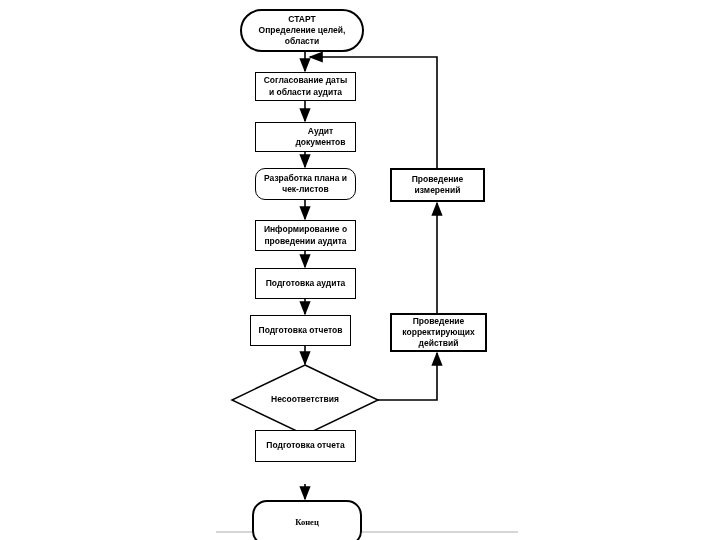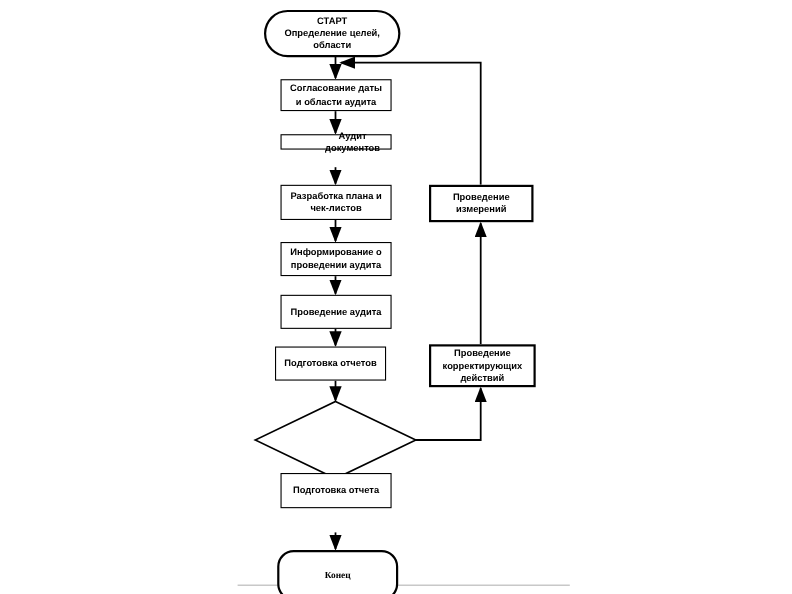--- a/index.html
+++ b/index.html
@@ -66,32 +66,33 @@
     <line x1="216" y1="532" x2="518" y2="532" stroke-width="1.5" stroke="#c8c8c8"></line>
   </svg>
 
   <div class="node terminator" style="left:240px; top:9px; width:124px; height:43px;">СТАРТ
 Определение целей,
 области</div>
 
   <div class="node box" style="left:255px; top:72px; width:101px; height:29px;">Согласование даты
 и области аудита</div>
 
-  <div class="node box" style="left:255px; top:122px; width:101px; height:14px;padding-left:30px;">Аудит документов</div>
+  <div class="node box" style="left:255px; top:122px; width:101px; height:30px;padding-left:30px;">Аудит документов</div>
 
-  <div class="node box" style="left:255px; top:168px; width:101px; height:32px;">Разработка плана и
+  <div class="node box" style="left:255px; top:168px; width:101px; height:32px;border-radius:10px;">Разработка плана и
 чек-листов</div>
 
   <div class="node box" style="left:255px; top:220px; width:101px; height:31px;text-align:center;">Информирование о
 проведении аудита</div>
 
-  <div class="node box" style="left:255px; top:268px; width:101px; height:31px;">Проведение аудита</div>
+  <div class="node box" style="left:255px; top:268px; width:101px; height:31px;">Подготовка аудита</div>
 
   <div class="node box" style="left:250px; top:315px; width:101px; height:31px;">Подготовка отчетов</div>
 
+  <div class="node decision-label" style="left:240px; top:391px; width:130px; height:18px;">Несоответствия</div>
 
   <div class="node box-thick" style="left:390px; top:168px; width:95px; height:34px;">Проведение
 измерений</div>
 
   <div class="node box-thick" style="left:390px; top:313px; width:97px; height:39px;">Проведение
 корректирующих
 действий</div>
 
   <div class="node box" style="left:255px; top:430px; width:101px; height:32px;">Подготовка отчета</div>
 

